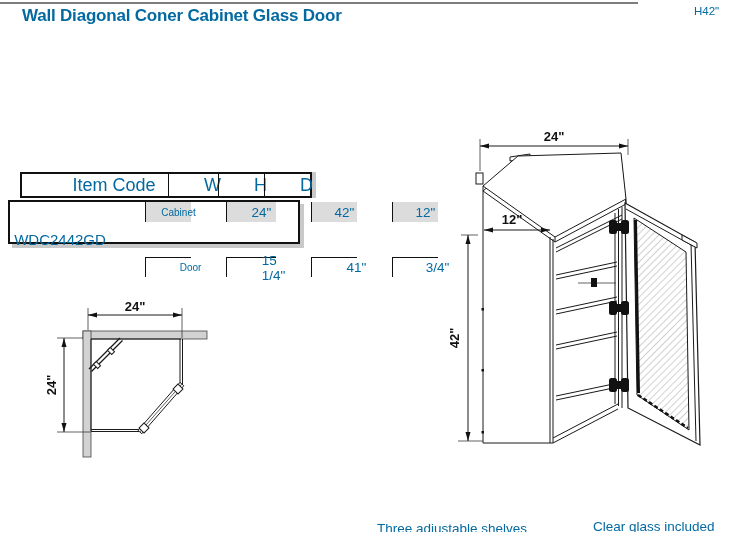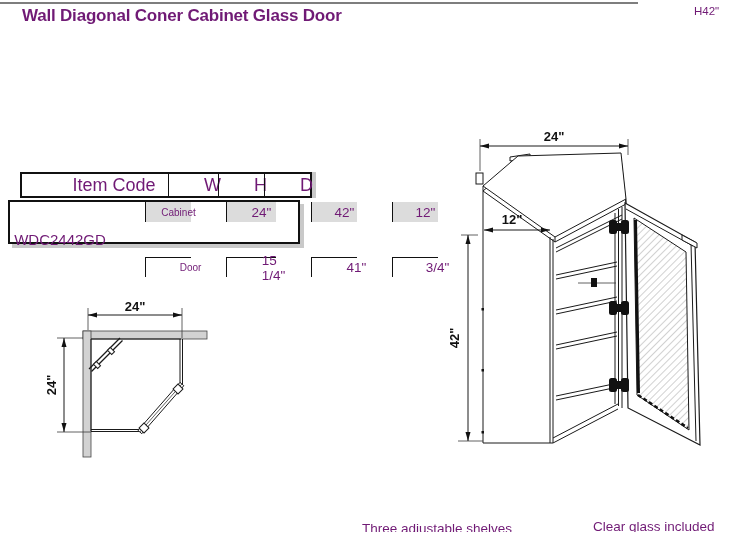--- a/index.html
+++ b/index.html
@@ -1,17 +1,17 @@
 <!DOCTYPE html>
 <html><head>
 <meta charset="utf-8">
 <style>
   html,body{margin:0;padding:0;background:#fff;}
   .page{position:relative;width:748px;height:532px;background:#fff;overflow:hidden;
-        font-family:"Liberation Sans",sans-serif;color:#701a75;}
+        font-family:"Liberation Sans",sans-serif;color:#0369a1;}
   .top-rule{position:absolute;left:0;top:2px;width:638px;height:1.5px;background:#7e7e7e;}
   .title{position:absolute;left:22px;top:6px;font-size:17px;font-weight:bold;letter-spacing:-0.2px;white-space:nowrap;}
   .height-note{position:absolute;left:694px;top:5px;font-size:11.5px;}
 
   
   .spec-header{position:absolute;left:20px;top:172px;width:292px;height:26px;box-sizing:border-box;
     border:2px solid #111;background:#fff;display:grid;grid-template-columns:146px 50px 46px 46px;
     box-shadow:4px 0 0 #c9c9c9;}
   .spec-header .cell{display:flex;align-items:center;justify-content:center;font-size:18px;padding-left:38px;}
   .spec-header .cell + .cell{border-left:1.5px solid #111;}
@@ -32,21 +32,21 @@
   svg text{font-family:"Liberation Sans",sans-serif;font-size:13px;font-weight:bold;fill:#111;}
   .ln{stroke:#1a1a1a;stroke-width:1;fill:none;}
   .ln2{stroke:#1a1a1a;stroke-width:1.2;fill:none;}
   .thin{stroke:#3a3a3a;stroke-width:0.8;fill:none;}
   .wall{fill:#d2d2d2;stroke:#444;stroke-width:0.8;}
   .wfill{fill:#fff;stroke:#1a1a1a;stroke-width:1;}
   .arrow{fill:#111;stroke:none;}
   .hw{fill:#111;stroke:none;}
 
   .caption{position:absolute;font-size:13.5px;white-space:nowrap;}
-  .cap-shelves{left:362px;top:521px;}
+  .cap-shelves{left:377px;top:521px;}
   .cap-glass{left:593px;top:519px;}
 </style>
 </head>
 <body>
 
 <div class="page">
 
   <div class="top-rule"></div>
   <div class="title">Wall Diagonal Coner Cabinet Glass Door</div>
   <div class="height-note">H42"</div>

